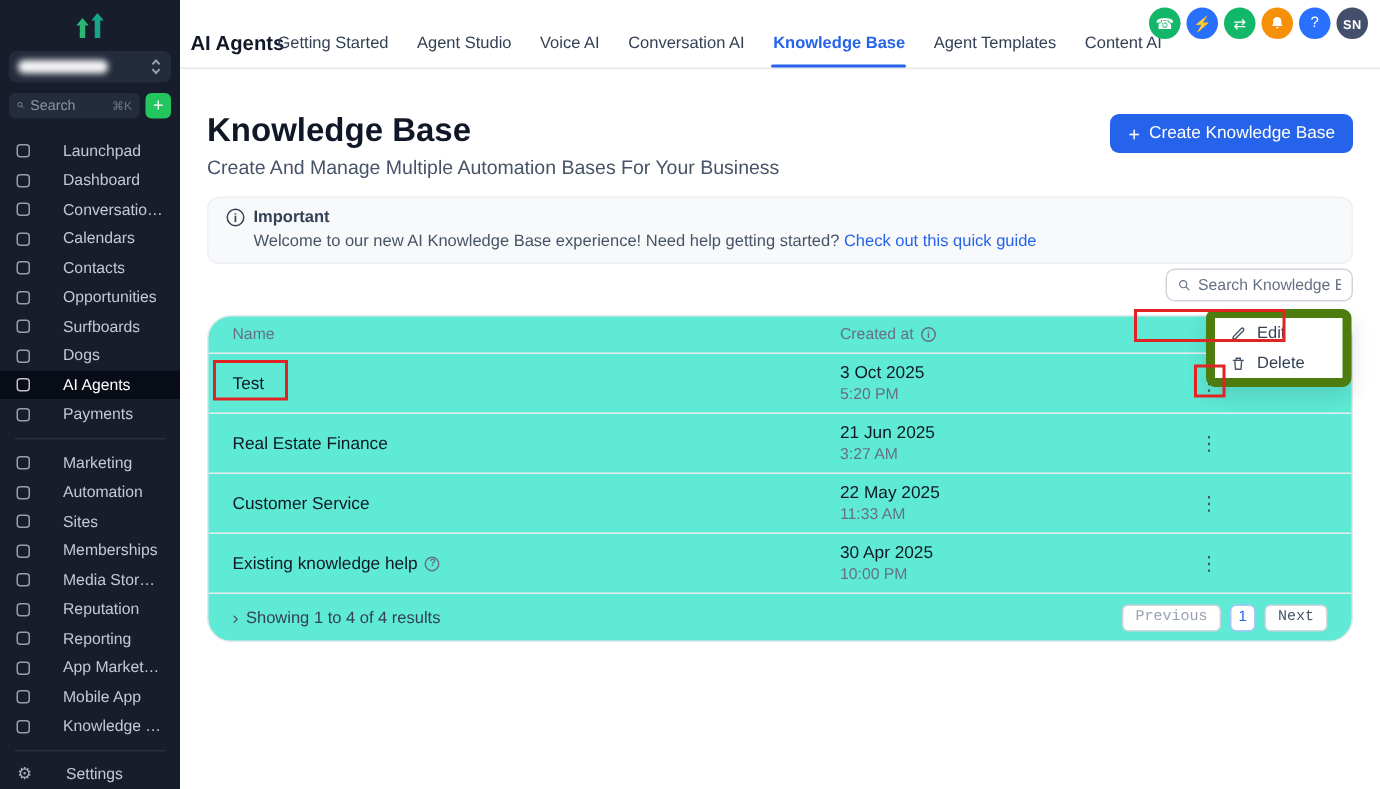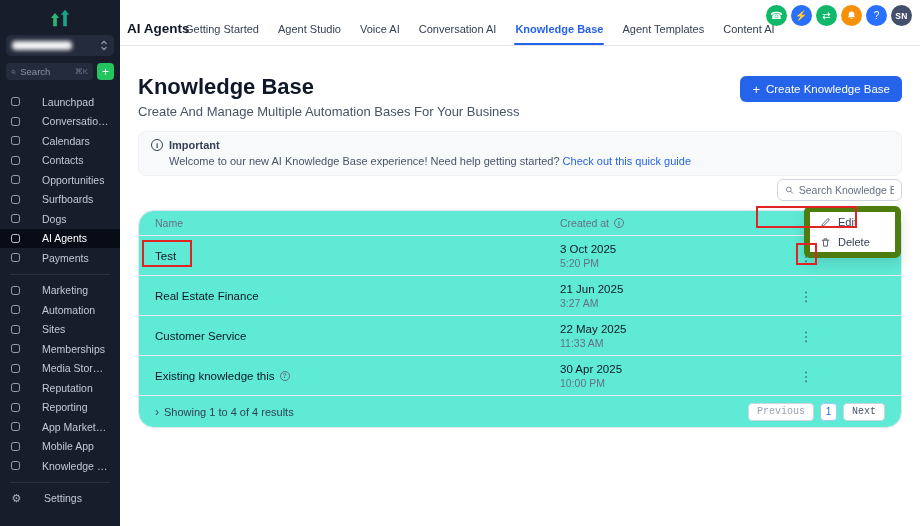--- a/index.html
+++ b/index.html
@@ -155,20 +155,24 @@
       <div class="add-btn">+</div>
     </div>
 
     <nav class="nav">
       <div class="nav-item">
         <span class="si"></span>
         <span class="nav-label">Launchpad</span>
       </div>
       <div class="nav-item">
         <span class="si"></span>
+        <span class="nav-label">Dashboard</span>
+      </div>
+      <div class="nav-item">
+        <span class="si"></span>
         <span class="nav-label">Conversations</span>
       </div>
       <div class="nav-item">
         <span class="si"></span>
         <span class="nav-label">Calendars</span>
       </div>
       <div class="nav-item">
         <span class="si"></span>
         <span class="nav-label">Contacts</span>
       </div>
@@ -355,21 +359,21 @@
             <div class="c-date">22 May 2025</div>
             <div class="c-time">11:33 AM</div>
           </div>
           <div class="cell-actions">
             <span class="kebab">⋮</span>
           </div>
         </div>
 
         <div class="t-row">
           <div class="cell-name">
-            <span>Existing knowledge this</span>
+            <span>Existing knowledge help</span>
             <span class="circ small" style="color:#667085">?</span>
           </div>
           <div class="cell-created">
             <div class="c-date">30 Apr 2025</div>
             <div class="c-time">10:00 PM</div>
           </div>
           <div class="cell-actions">
             <span class="kebab">⋮</span>
           </div>
         </div>

